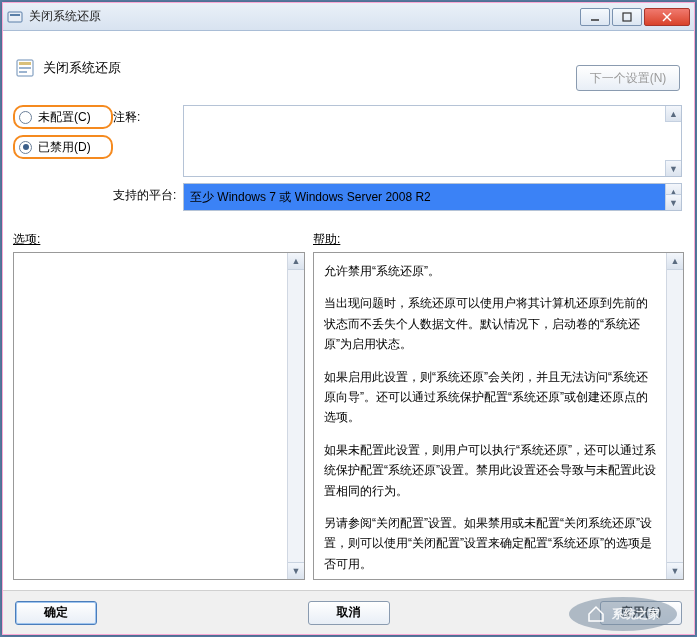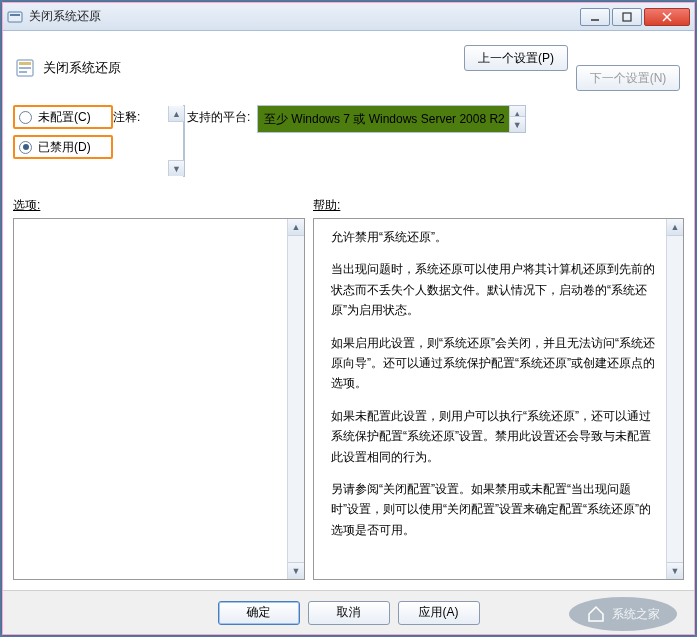--- a/index.html
+++ b/index.html
@@ -107,41 +107,41 @@
     }
     .radio-row {
       display: flex;
       align-items: center;
       height: 24px;
       padding: 2px 4px;
       margin-bottom: 6px;
     }
     .highlight {
       border: 2px solid #f58a1f;
-      border-radius: 2px;
+      border-radius: 10px;
     }
     .radio {
       width: 13px;
       height: 13px;
       border: 1px solid #6b7f99;
       border-radius: 50%;
       margin-right: 6px;
       display: inline-flex;
       align-items: center;
       justify-content: center;
       background: #fff;
     }
     .radio.selected::after {
       content: "";
       width: 6px;
       height: 6px;
       background: #3b5f8a;
       border-radius: 50%;
     }
-    .right-col { flex: 1; display: flex; }
+    .right-col { flex: 1; display: flex; flex-direction: column; }
     .field-row { display: flex; margin-bottom: 6px; }
     .field-label { width: 70px; padding-top: 4px; }
     .comment-box {
       flex: 1;
       height: 72px;
       border: 1px solid #b5c3d6;
       background: #fff;
       position: relative;
       margin-right: 2px;
     }
@@ -158,21 +158,21 @@
       justify-content: center;
       font-size: 9px;
       color: #5a6b80;
     }
     .scroll-up { top: 0; border-bottom: 1px solid #c4d0e0; }
     .scroll-down { bottom: 0; border-top: 1px solid #c4d0e0; }
     .platform-box {
       flex: 1;
       height: 28px;
       border: 1px solid #b5c3d6;
-      background: #4d7c0f;
+      background: #3b82f6;
       position: relative;
       padding: 5px 20px 5px 6px;
       margin-right: 2px;
     }
     .labels-row {
       display: flex;
       padding: 6px 0 4px 0;
       text-decoration: underline;
     }
     .labels-row .lab-left { width: 300px; }
@@ -210,30 +210,31 @@
       height: 17px;
       background: linear-gradient(to bottom, #f3f6fb, #dbe3ee);
       display: flex;
       align-items: center;
       justify-content: center;
       font-size: 9px;
       color: #5a6b80;
     }
     .vscroll .arrow.up { top: 0; border-bottom: 1px solid #c9d3e0; }
     .vscroll .arrow.down { bottom: 0; border-top: 1px solid #c9d3e0; }
-    .help-para { margin-bottom: 12px; margin-left: 7px; }
+    .help-para { margin-bottom: 12px; }
     .footer {
       height: 44px;
       background: #f0f0f0;
       border-top: 1px solid #d0d0d0;
       display: flex;
       align-items: center;
-      justify-content: center;
+      justify-content: space-between;
       padding: 0 12px;
       gap: 8px;
+      font-weight: bold;
     }
     .fbtn {
       width: 82px;
       height: 24px;
       border: 1px solid #8a9bb0;
       border-radius: 3px;
       background: linear-gradient(to bottom, #fff, #e8eef6);
       display: flex;
       align-items: center;
       justify-content: center;
@@ -297,21 +298,20 @@
       <span class="header-icon">
         <svg viewBox="0 0 20 20">
             <rect x="2" y="2" width="16" height="16" rx="1" fill="#fff" stroke="#6b8db5"></rect>
             <rect x="4" y="4" width="12" height="3" fill="#d9c07a"></rect>
             <rect x="4" y="9" width="12" height="2" fill="#9cb4d0"></rect>
             <rect x="4" y="13" width="8" height="2" fill="#9cb4d0"></rect>
           </svg>
       </span>
       <span class="header-title">关闭系统还原</span>
       <div class="header-btns">
-        <div class="hbtn">上一个设置(P)</div>
         <div class="hbtn disabled">下一个设置(N)</div>
       </div>
     </div>
 
     <div class="middle">
       <div class="left-col">
         <div class="radio-row highlight">
           <span class="radio"></span>
           <span>未配置(C)</span>
         </div>
@@ -351,21 +351,21 @@
           <div class="arrow up">▲</div>
           <div class="arrow down">▼</div>
         </div>
       </div>
       <div class="panel panel-right">
         <div class="panel-inner">
           <div class="help-para">允许禁用“系统还原”。</div>
           <div class="help-para">当出现问题时，系统还原可以使用户将其计算机还原到先前的状态而不丢失个人数据文件。默认情况下，启动卷的“系统还原”为启用状态。</div>
           <div class="help-para">如果启用此设置，则“系统还原”会关闭，并且无法访问“系统还原向导”。还可以通过系统保护配置“系统还原”或创建还原点的选项。</div>
           <div class="help-para">如果未配置此设置，则用户可以执行“系统还原”，还可以通过系统保护配置“系统还原”设置。禁用此设置还会导致与未配置此设置相同的行为。</div>
-          <div class="help-para">另请参阅“关闭配置”设置。如果禁用或未配置“当出现问题时”设置，则可以使用“关闭配置”设置来确定配置“系统还原”的选项是否可用。</div>
+          <div class="help-para">另请参阅“关闭配置”设置。如果禁用或未配置“关闭系统还原”设置，则可以使用“关闭配置”设置来确定配置“系统还原”的选项是否可用。</div>
         </div>
         <div class="vscroll">
           <div class="arrow up">▲</div>
           <div class="arrow down">▼</div>
         </div>
       </div>
     </div>
   </div>
 
   <div class="footer">

